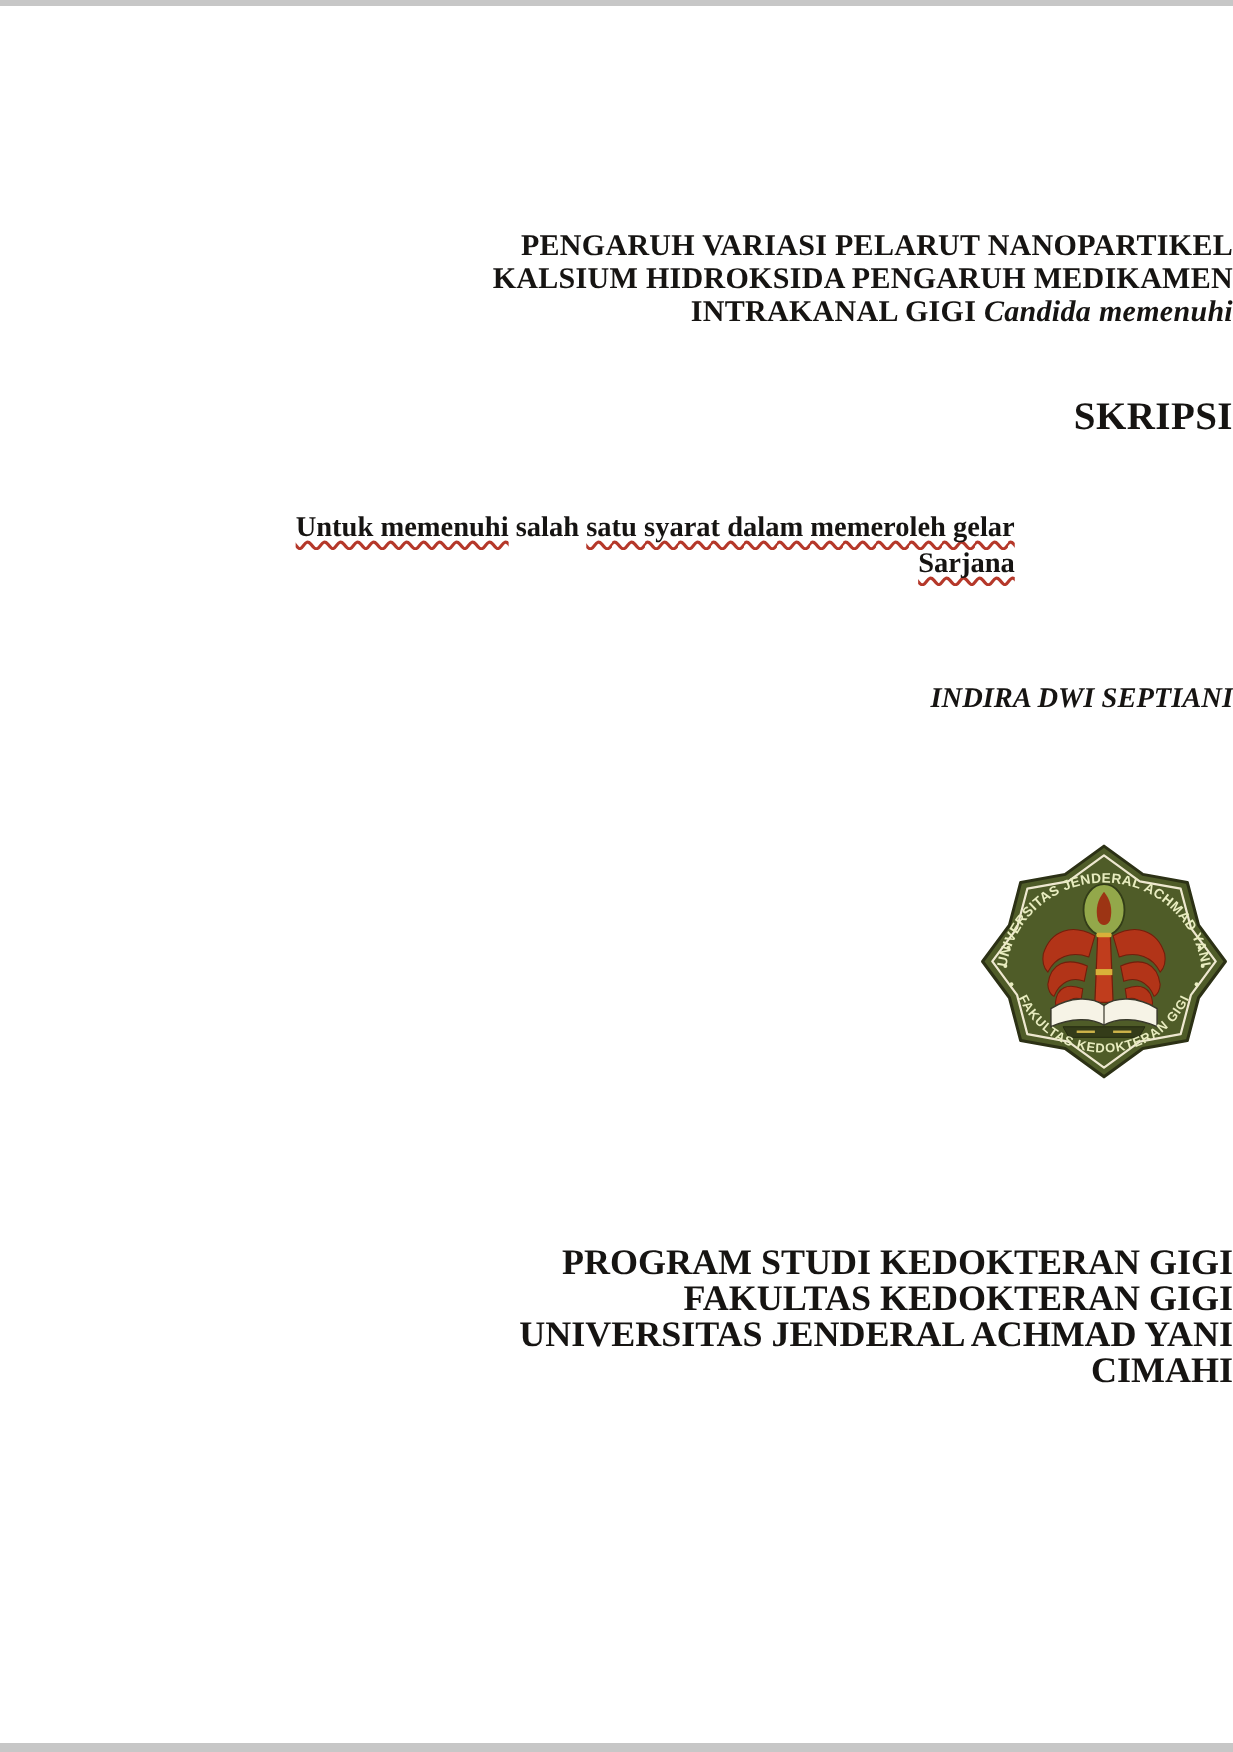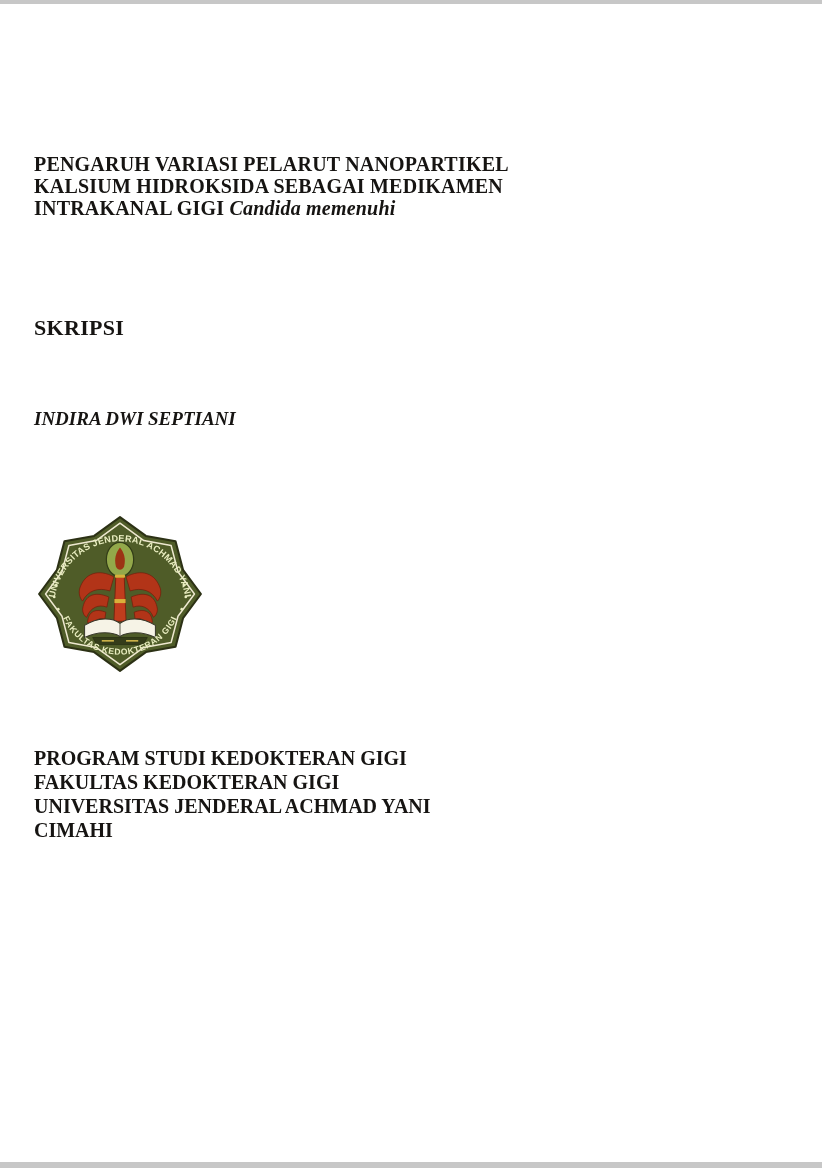--- a/index.html
+++ b/index.html
@@ -12,36 +12,36 @@
     position: relative;
     overflow: hidden;
   }
   .edge-bar { position: absolute; left: 0; right: 0; background: #c7c7c7; }
   .edge-bar.top { top: 0; height: 4px; }
   .edge-bar.bottom { bottom: 0; height: 6px; }
 
   .content {
     position: absolute; top: 4px; left: 34px;
     width: calc(100% - 34px);
-    text-align: left;
+    text-align: right;
     font-weight: bold;
   }
 
   .thesis-title {
     margin: 149px auto 0;
     font-size: 20px;
     line-height: 22px;
     letter-spacing: 0.2px;
   }
   .thesis-title .line { display: block; }
   .thesis-title em { font-style: italic; }
 
   .doc-type {
-    margin-top: 96px;
-    font-size: 22px;
+    margin-top: 44px;
+    font-size: 26px;
     letter-spacing: 0.3px;
   }
 
   .purpose {
     margin: 47px auto 0;
     max-width: 497px;
     font-size: 19px;
     line-height: 24px;
   }
   .squiggle {
@@ -53,38 +53,39 @@
     text-decoration-skip-ink: none;
   }
 
   .author-block { margin-top: 66px; font-size: 19px; line-height: 23px; }
   .author-block div { display: block; font-style: italic; }
 
   .logo-wrap { margin-top: 84px; height: 162px; }
   .logo-wrap svg { display: inline-block; }
   .seal-text { font-family: "Liberation Sans", sans-serif; font-weight: bold; }
 
-  .footer-block { margin-top: 70px; font-size: 20px; line-height: 24px; }
+  .footer-block { margin-top: 107px; font-size: 24px; line-height: 24px; }
   .footer-block div { display: block; }
 </style>
 </head>
 <body>
 
 <div class="edge-bar top"></div>
 
 <div class="content">
 
   <div class="thesis-title">
     <span class="line">PENGARUH VARIASI PELARUT NANOPARTIKEL</span>
-    <span class="line">KALSIUM HIDROKSIDA SEBAGAI MEDIKAMEN</span>
+    <span class="line">KALSIUM HIDROKSIDA PENGARUH MEDIKAMEN</span>
     <span class="line"><span>INTRAKANAL GIGI </span><em>Candida memenuhi</em></span>
   </div>
 
   <div class="doc-type">SKRIPSI</div>
 
+  <div class="purpose"><span class="squiggle">Untuk memenuhi</span><span> salah </span><span class="squiggle">satu syarat dalam memeroleh gelar Sarjana</span></div>
 
   <div class="author-block">
     <div>INDIRA DWI SEPTIANI</div>
   </div>
 
   <div class="logo-wrap">
     <svg width="172" height="162" viewBox="0 0 170 160">
 
       <path stroke="#2c3115" stroke-width="2" stroke-linejoin="round" d="M85,3 L110.6,21.6 L139.9,26.9 L147.3,55.1 L165,79 L147.3,102.9 L139.9,131.1 L110.6,136.4 L85,155 L59.4,136.4 L30.1,131.1 L22.7,102.9 L5,79 L22.7,55.1 L30.1,26.9 L59.4,21.6 Z" fill="#4f5c28"></path>
       <path fill="none" stroke-width="1.6" stroke-linejoin="round" transform="translate(6.8,6.3) scale(0.92)" d="M85,3 L110.6,21.6 L139.9,26.9 L147.3,55.1 L165,79 L147.3,102.9 L139.9,131.1 L110.6,136.4 L85,155 L59.4,136.4 L30.1,131.1 L22.7,102.9 L5,79 L22.7,55.1 L30.1,26.9 L59.4,21.6 Z" stroke="#eee8d0"></path>

